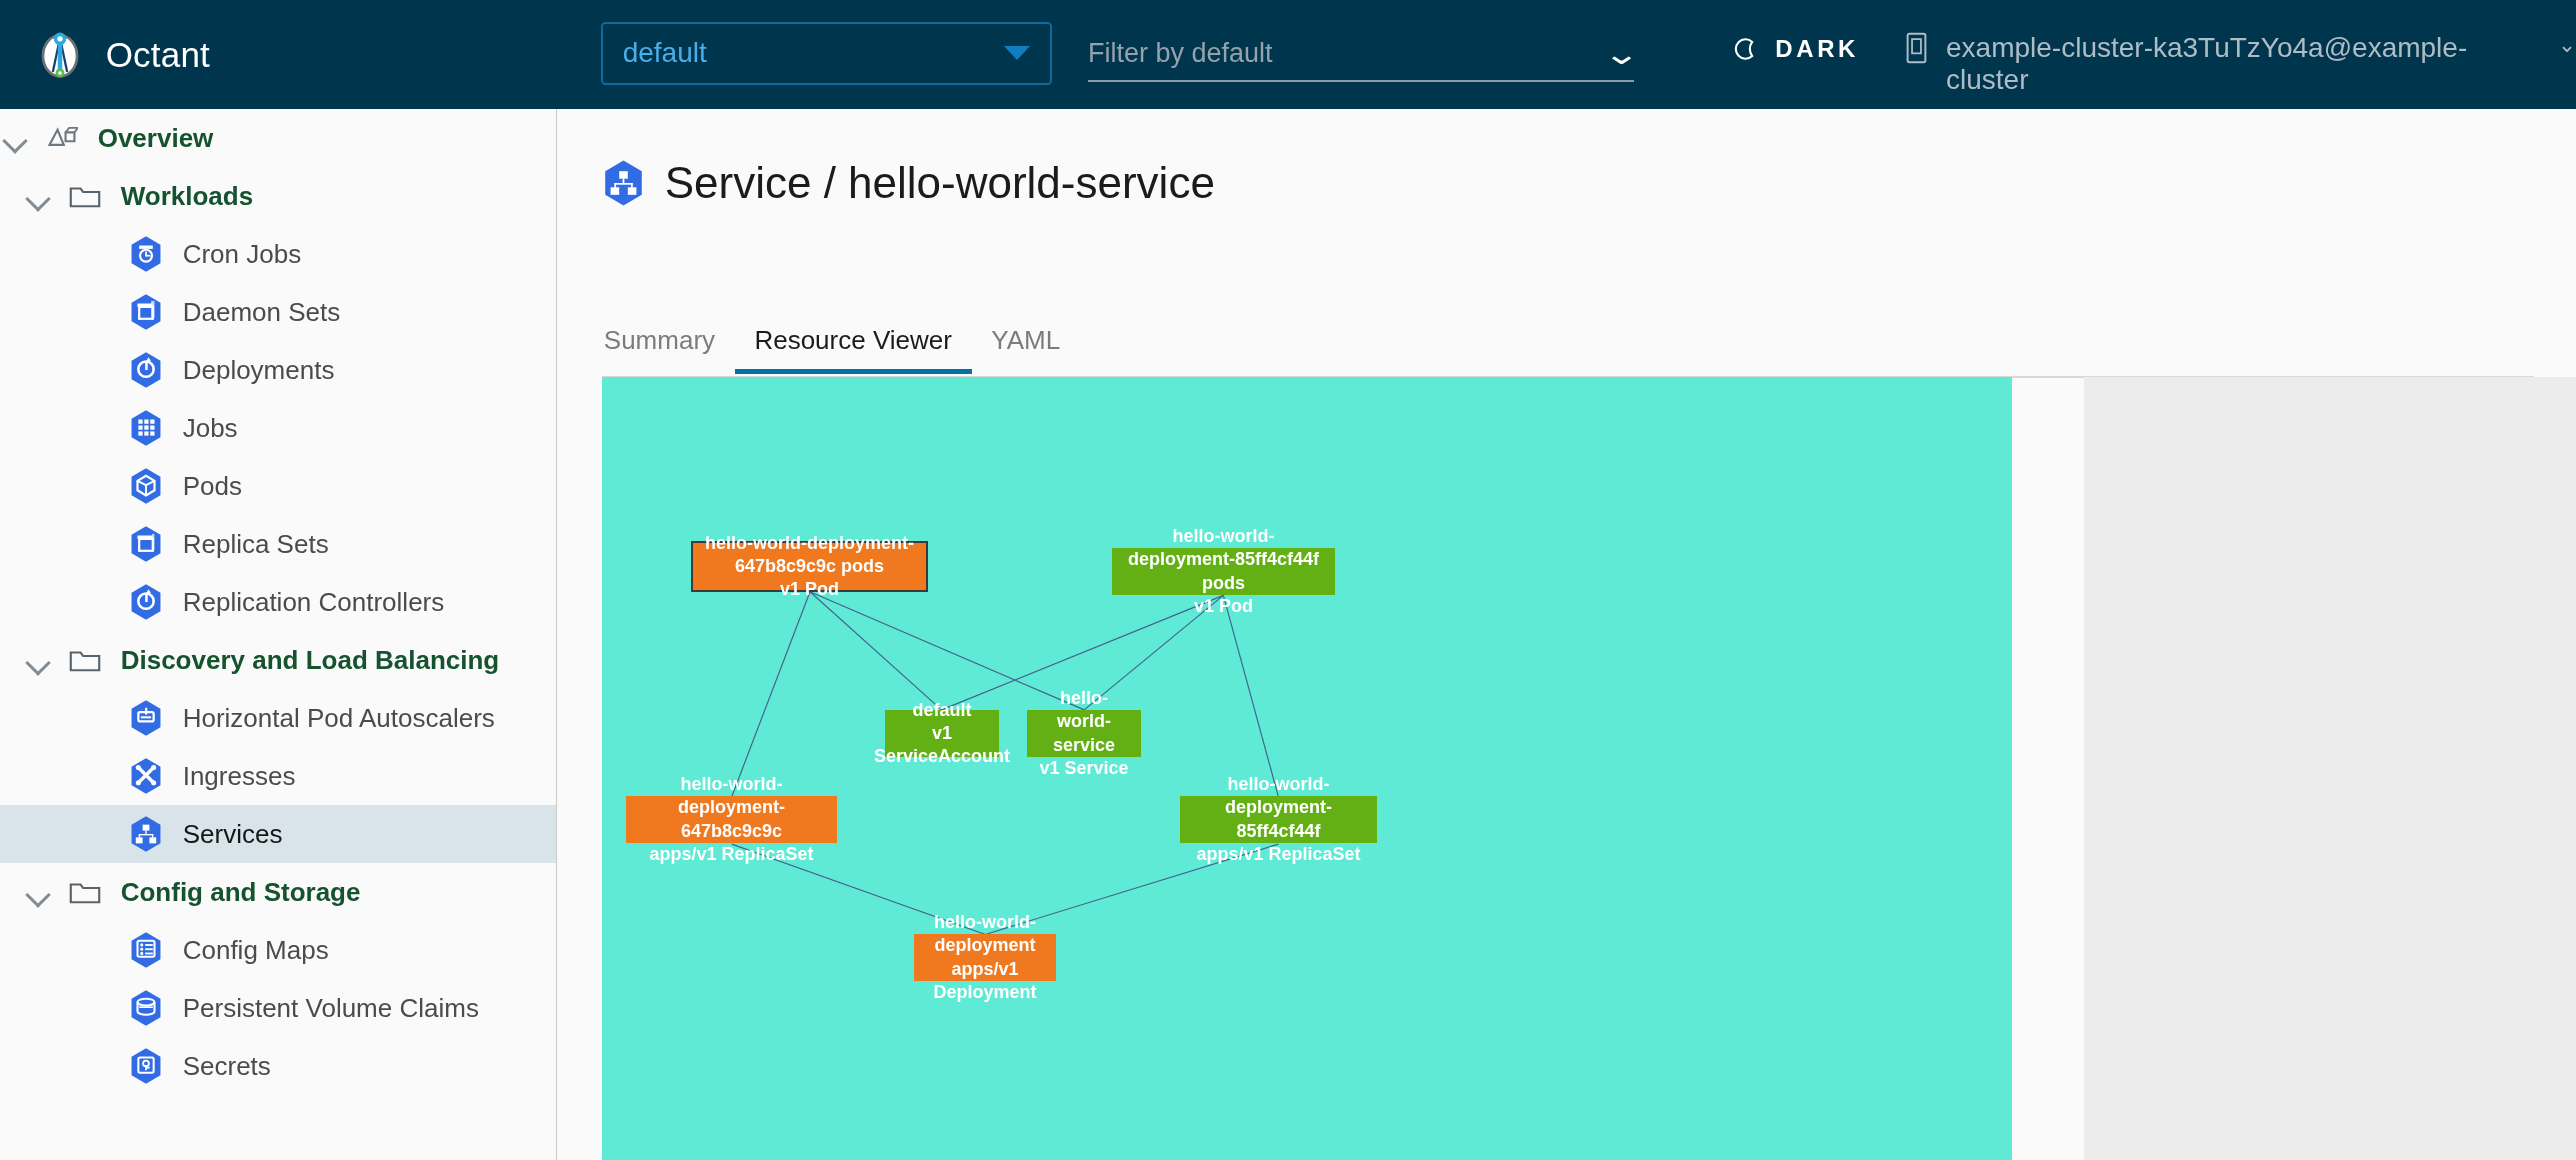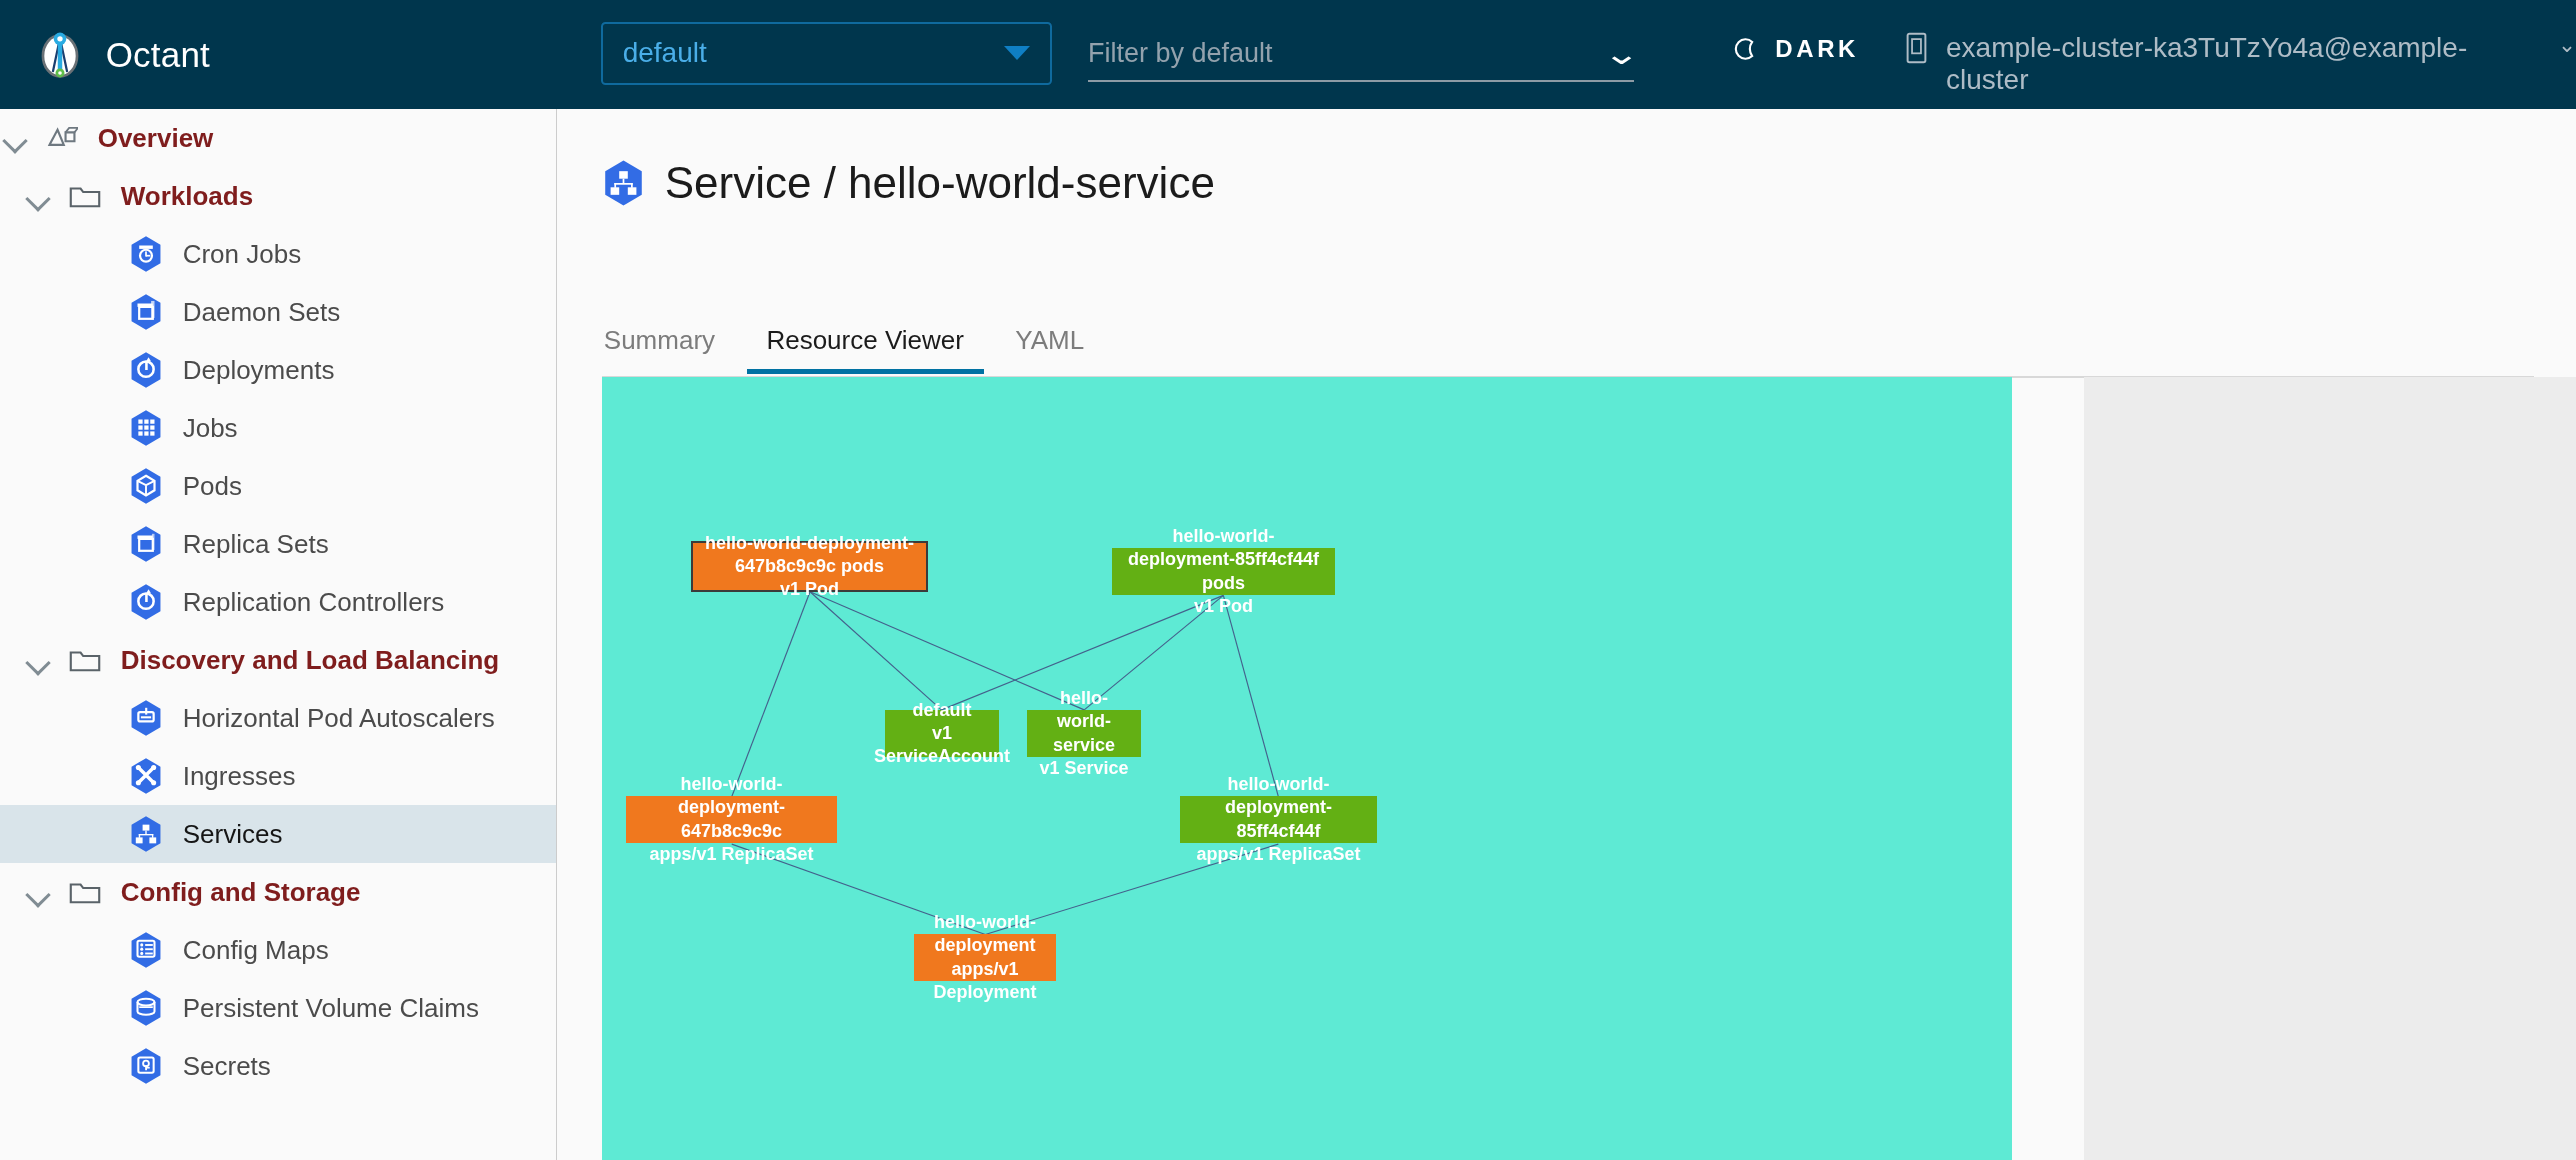--- a/index.html
+++ b/index.html
@@ -75,36 +75,36 @@
   }
   .nav-chev::after {
     content: ""; position: absolute; left: 6.3px; top: 9px;
     width: 15px; height: 15px;
     border-right: 3.1px solid #808C93; border-bottom: 3.1px solid #808C93;
     transform: rotate(45deg);
   }
   .folder-ico { width: 32px; height: 27px; position: relative; flex: 0 0 32px; }
   .k8s-ico { width: 34px; height: 38px; flex: 0 0 34px; position: relative; }
   .nav-txt { font-size: 26px; color: #4B4B4B; white-space: nowrap; }
-  .nav-txt.bold { font-weight: bold; color: #7f1d1d; }
+  .nav-txt.bold { font-weight: bold; color: #14532d; }
   .nav-txt.selected { color: #161616; }
 
   
   #main {
     position: absolute; top: 109px; left: 557px;
     width: 2019px; height: 1051px; background: #FAFAFA;
   }
   .page-title-row {
     display: flex; align-items: center; margin: 49px 0 0 45px; gap: 19.7px;
   }
   .page-title-ico { width: 43px; height: 48px; position: relative; }
   .page-title { font-size: 44px; color: #1B1B1B; font-weight: 400; }
 
   .tabs {
-    position: absolute; left: 45px; top: 216px; display: flex; gap: 12px;
+    position: absolute; left: 45px; top: 216px; display: flex; gap: 0;
   }
   .tab {
     font-size: 26px; color: #7C7C7C; padding: 0 19.7px 18px 19.7px;
     position: relative; cursor: pointer; white-space: nowrap;
   }
   .tab:first-child { padding-left: 1.8px; }
   .tab.active { color: #1B1B1B; }
   .tab.active::after {
     content: ""; position: absolute; left: 0; right: 0; bottom: 0;
     height: 5.4px; background: #0072A3;

